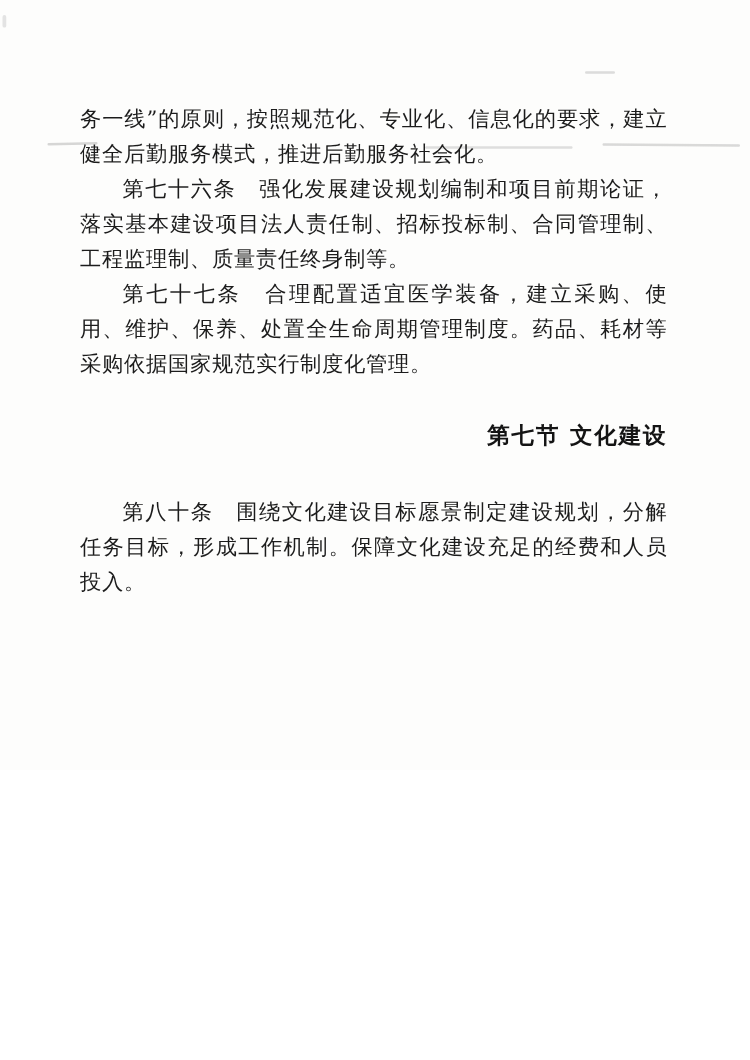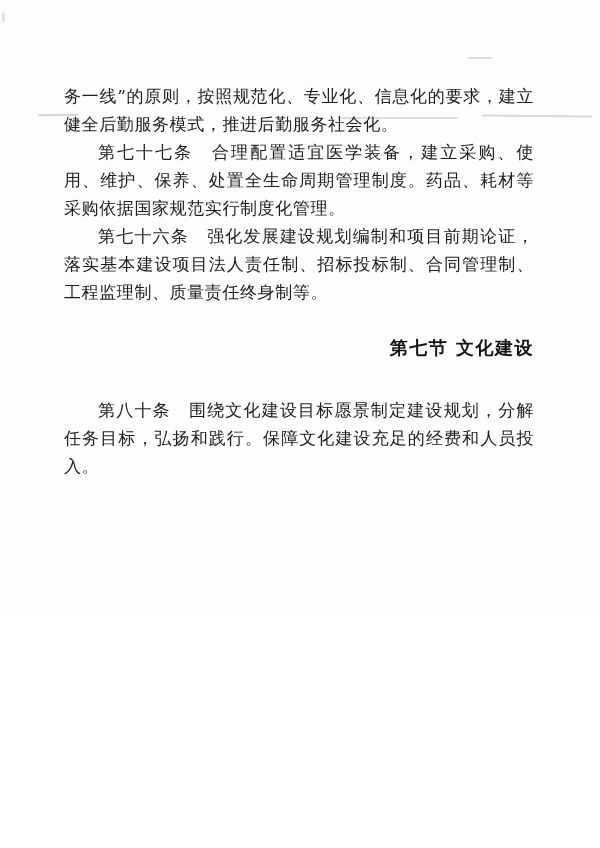--- a/index.html
+++ b/index.html
@@ -73,23 +73,23 @@
 <div class="page">
 
   <span class="artifact a1"></span>
   <span class="artifact a2"></span>
   <span class="artifact a3"></span>
   <span class="artifact a4"></span>
   <span class="artifact a5"></span>
 
   <div class="content">
     <p class="para">务一线”的原则，按照规范化、专业化、信息化的要求，建立健全后勤服务模式，推进后勤服务社会化。</p>
+    <p class="para indent">第七十六条　强化发展建设规划编制和项目前期论证，落实基本建设项目法人责任制、招标投标制、合同管理制、工程监理制、质量责任终身制等。</p>
     <p class="para indent">第七十七条　合理配置适宜医学装备，建立采购、使用、维护、保养、处置全生命周期管理制度。药品、耗材等采购依据国家规范实行制度化管理。</p>
-    <p class="para indent">第七十六条　强化发展建设规划编制和项目前期论证，落实基本建设项目法人责任制、招标投标制、合同管理制、工程监理制、质量责任终身制等。</p>
 
     <h2 class="section-heading">第七节 文化建设</h2>
 
-    <p class="para indent">第八十条　围绕文化建设目标愿景制定建设规划，分解任务目标，弘扬和践行。保障文化建设充足的经费和人员投入。</p>
+    <p class="para indent">第八十条　围绕文化建设目标愿景制定建设规划，分解任务目标，形成工作机制。保障文化建设充足的经费和人员投入。</p>
   </div>
 
   <div class="page-number">24</div>
 
 </div>
 
 </body></html>

